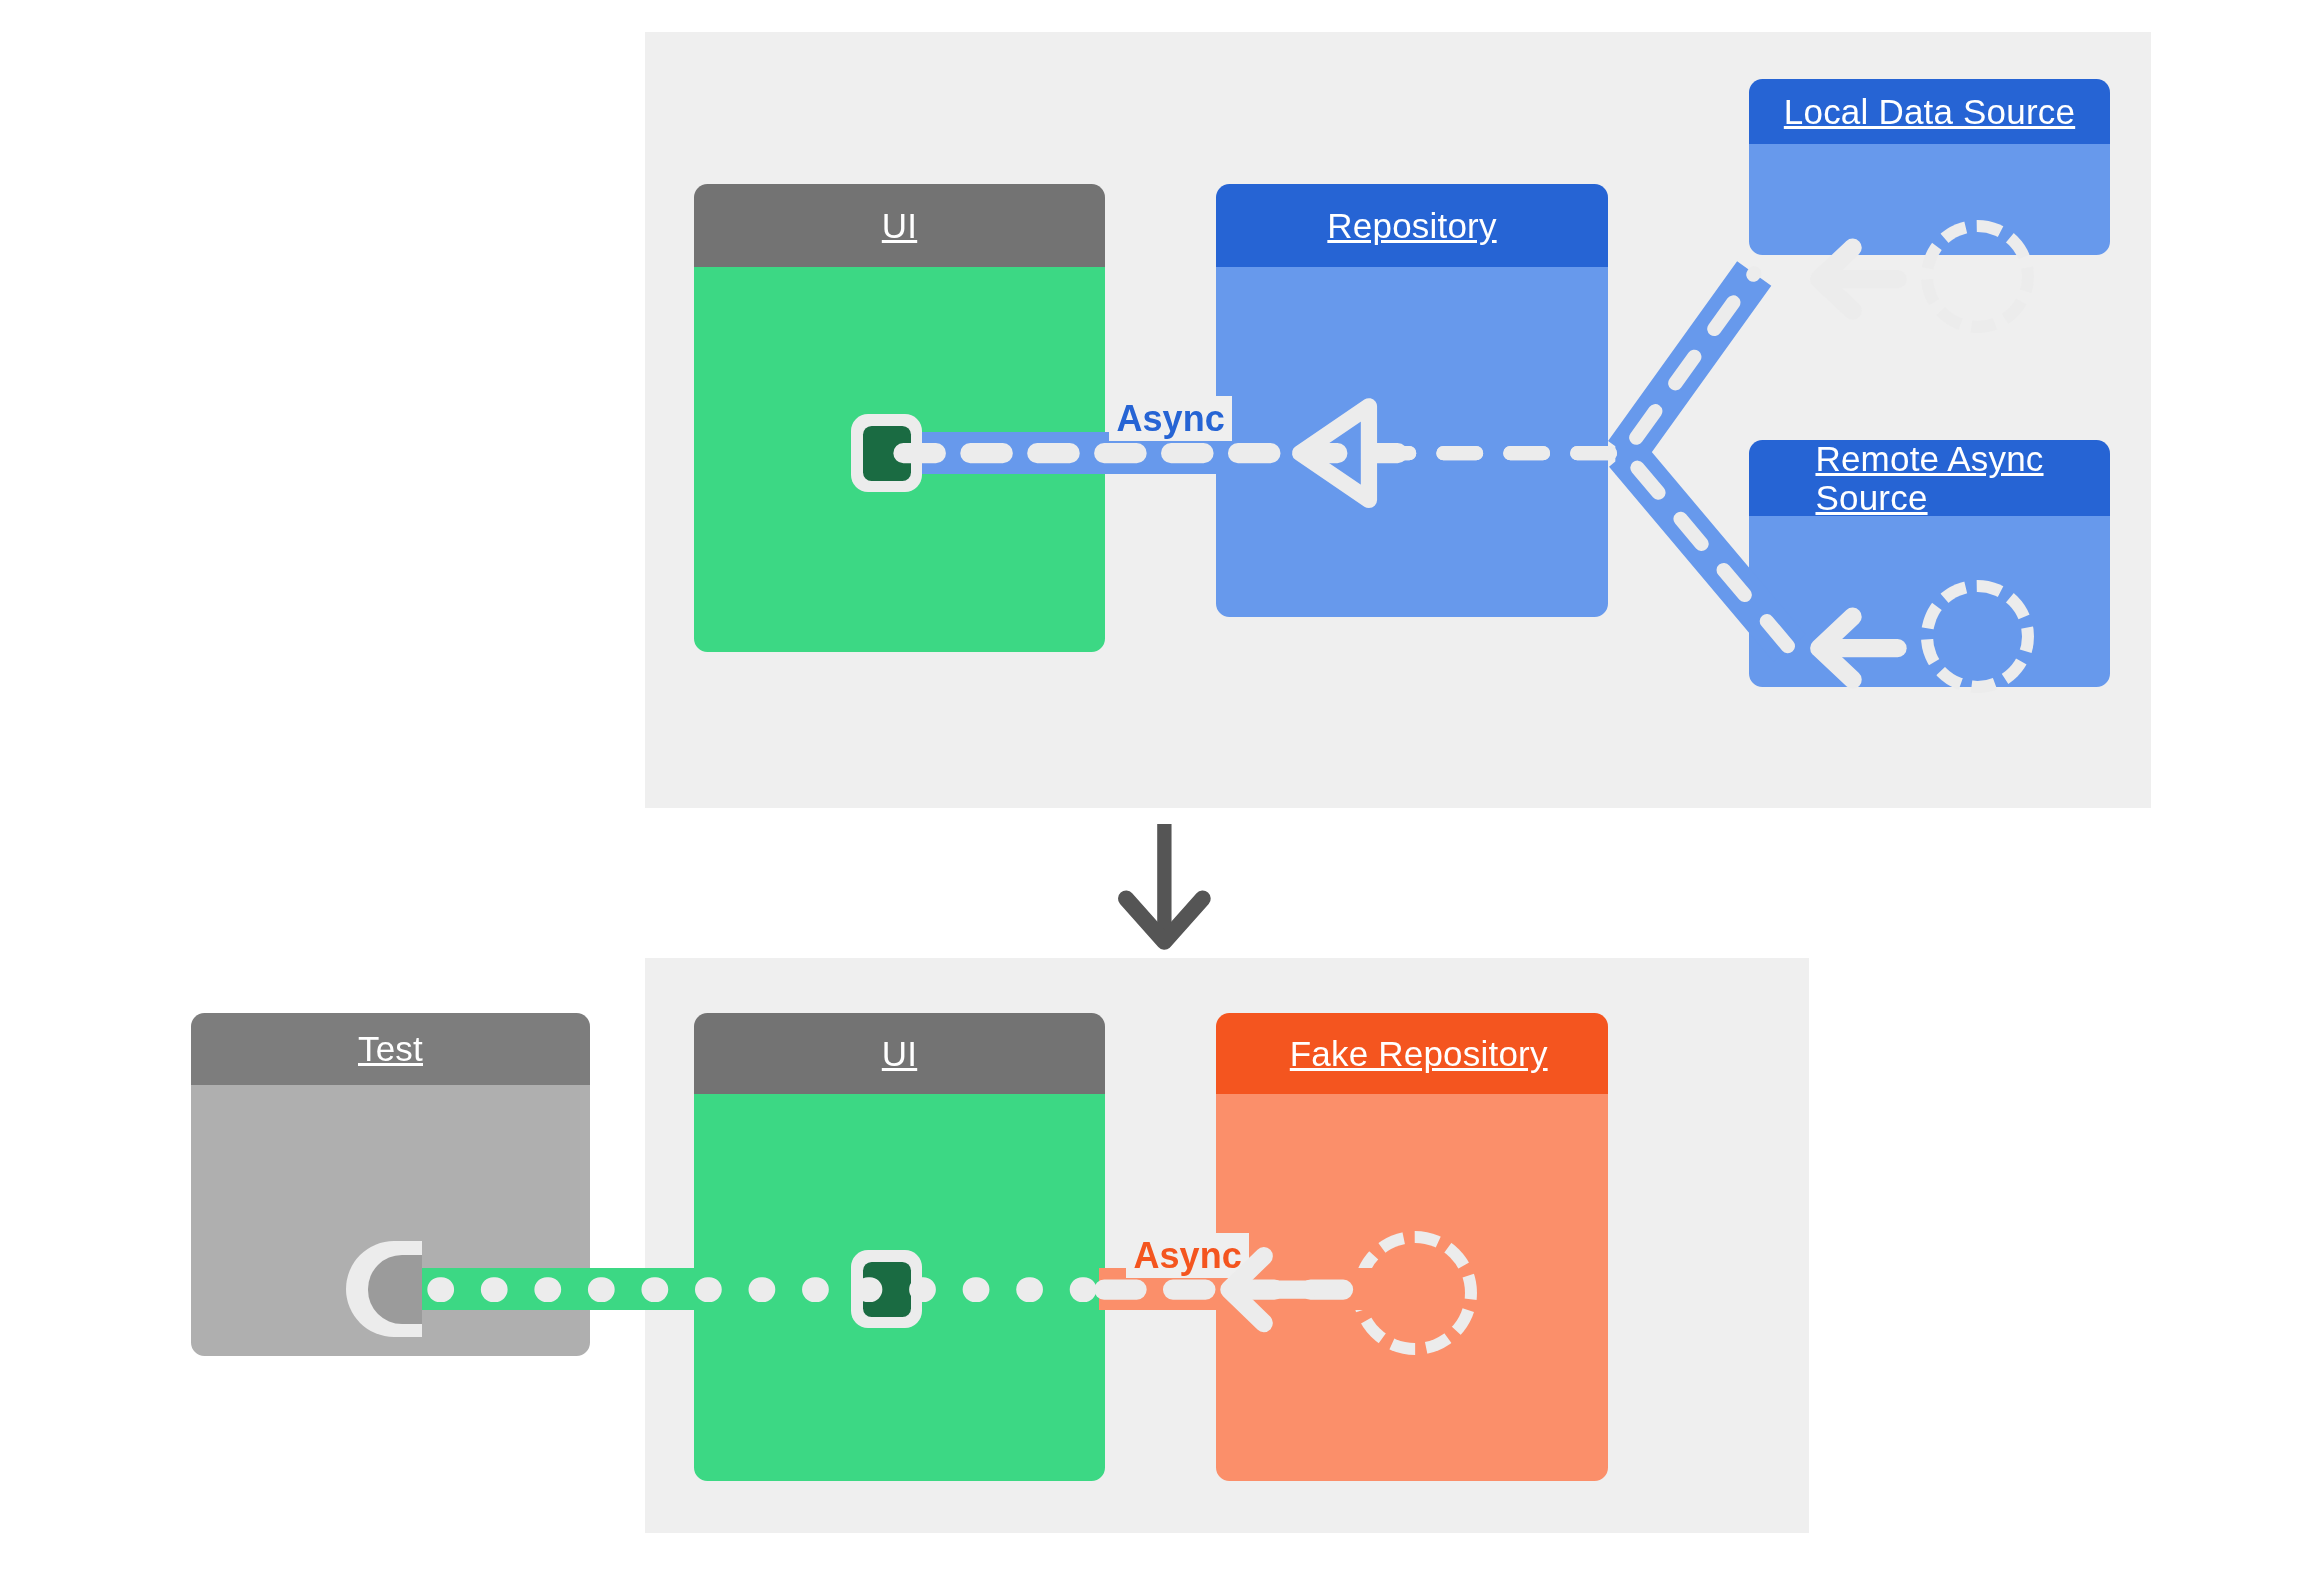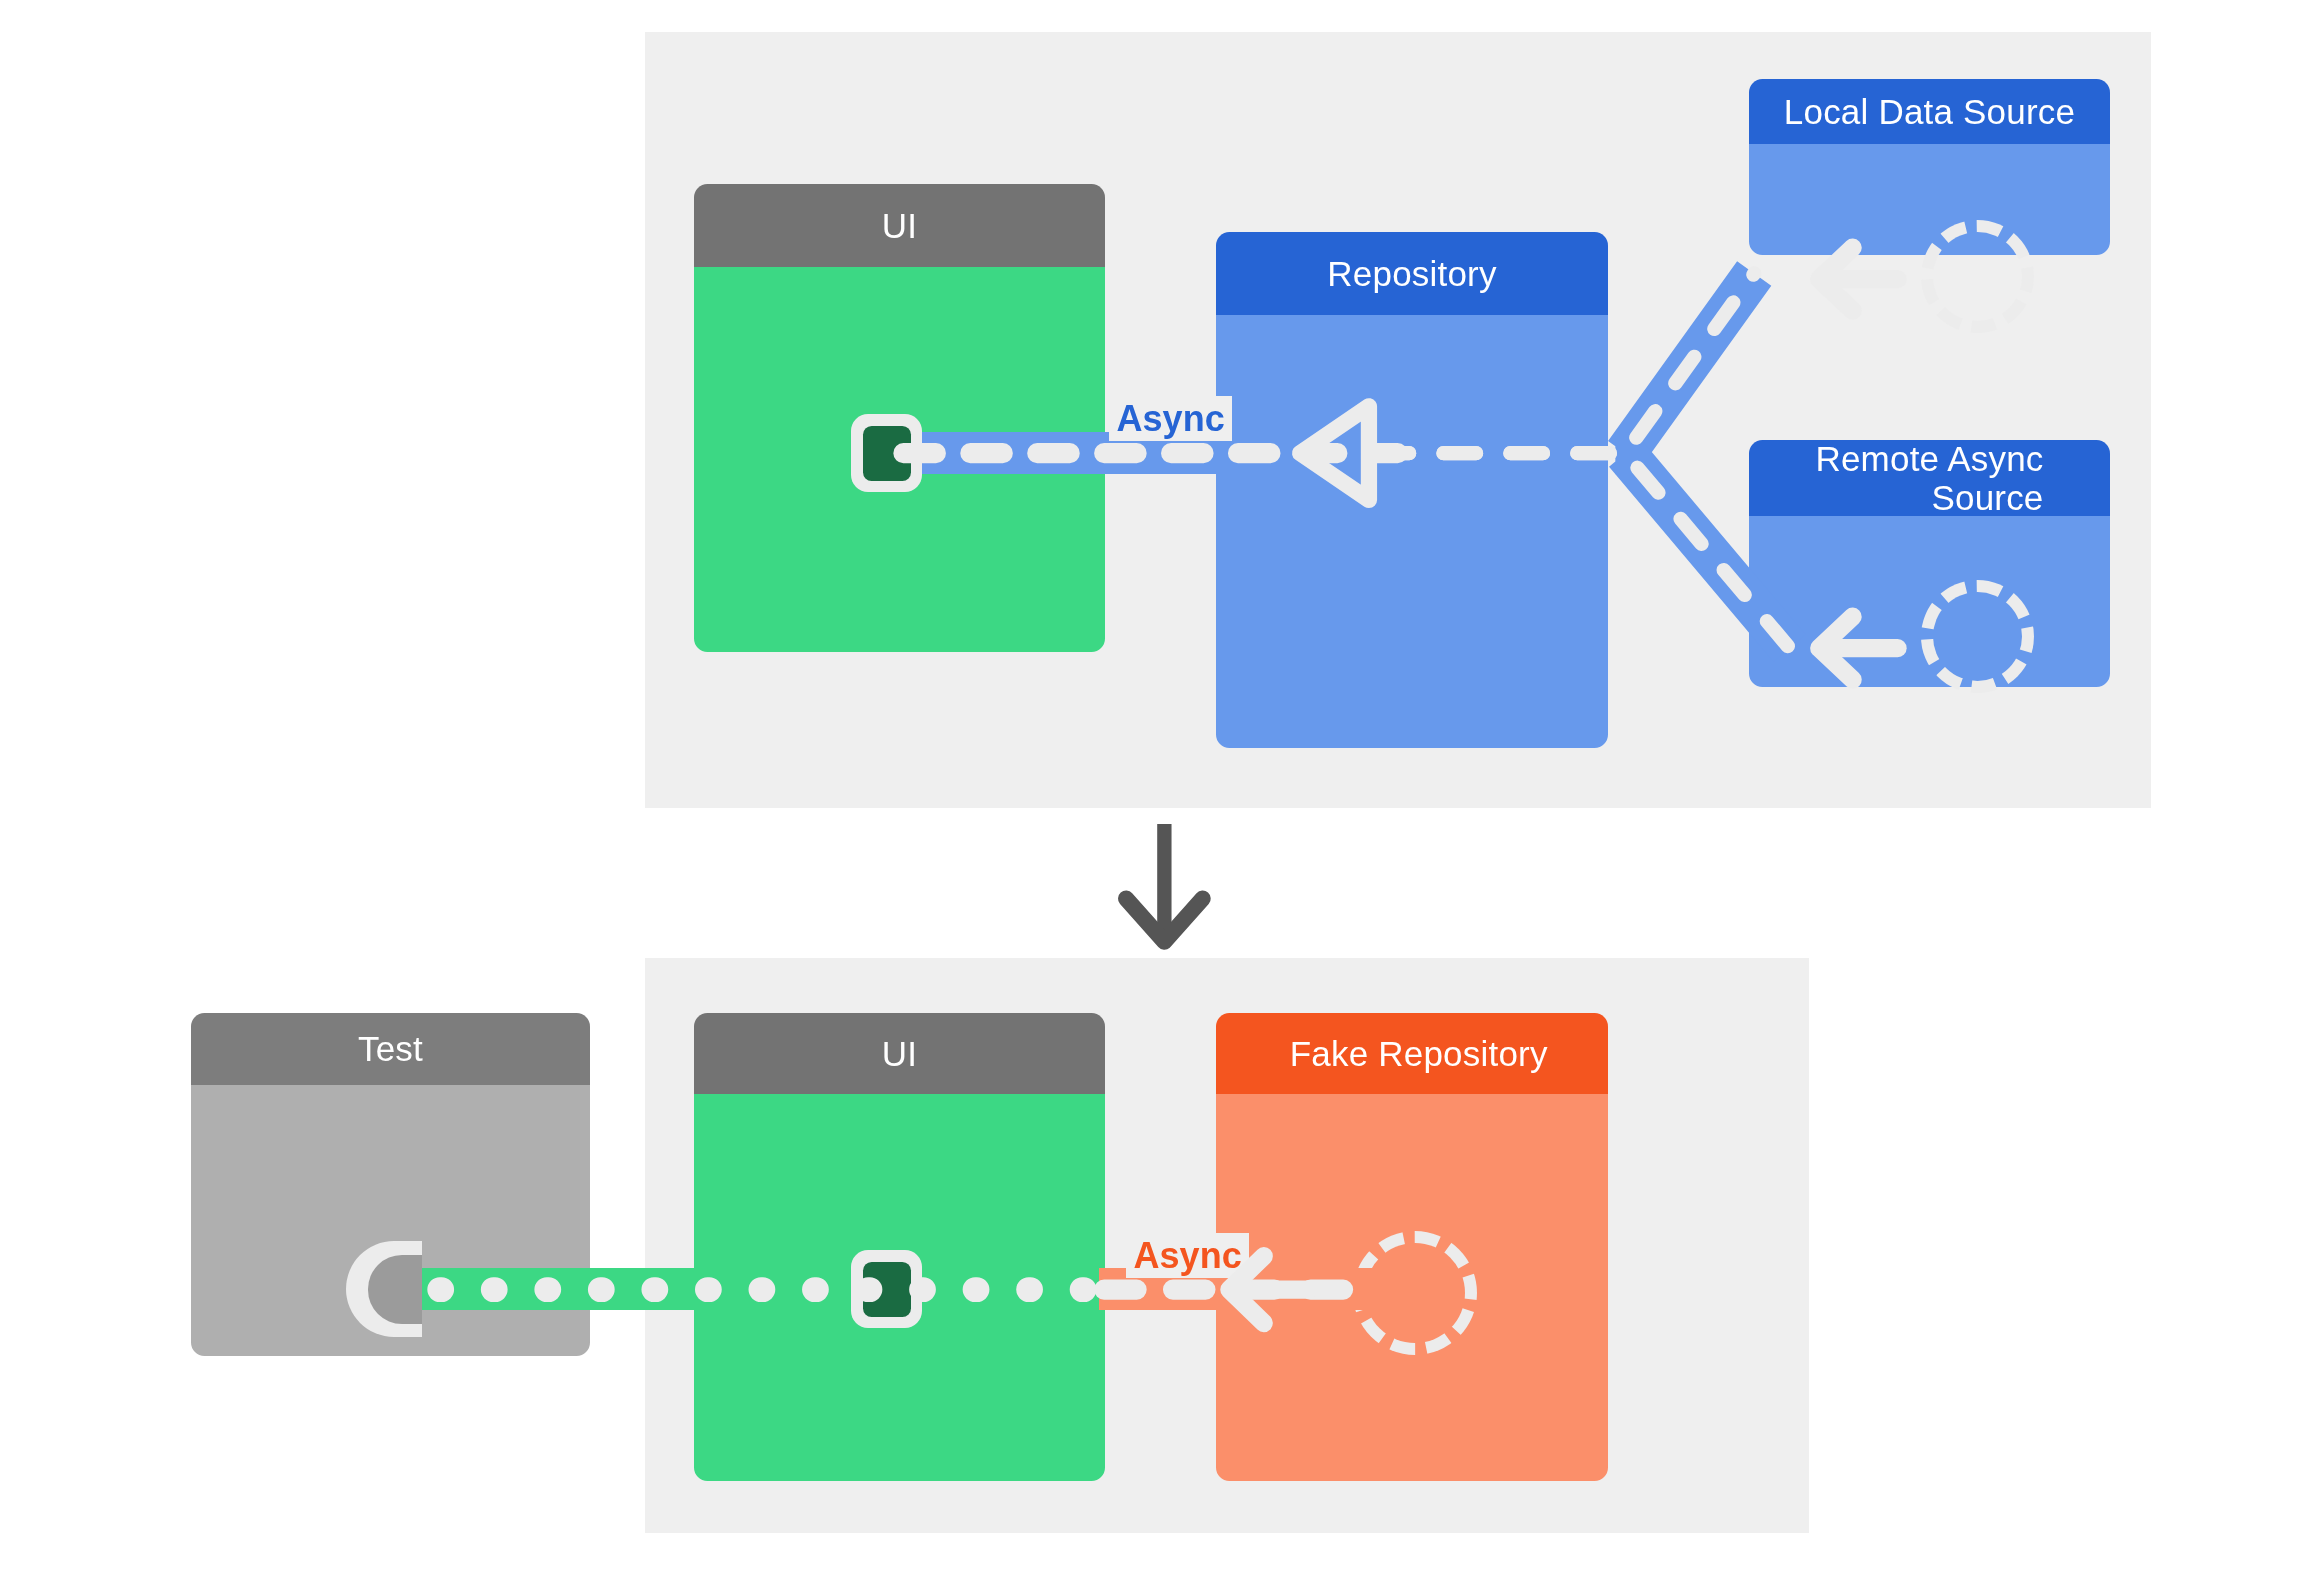--- a/index.html
+++ b/index.html
@@ -10,35 +10,35 @@
 
   
   .frame{position:absolute;background:#efefef;}
   #frame-top{left:645px;top:32px;width:1506px;height:776px;}
   #frame-bottom{left:645px;top:958px;width:1164px;height:575px;}
 
   
   .card{position:absolute;border-radius:13.4px;overflow:hidden;
         display:flex;flex-direction:column;}
   .card .hdr{flex:0 0 auto;display:flex;align-items:center;
-             justify-content:center;text-align:right;color:#ffffff;
+             justify-content:center;text-align:left;color:#ffffff;
              font-size:35px;line-height:1.12;letter-spacing:0.2px;
-             padding:0 9.6px;box-sizing:border-box;}
+             padding:0 9.6px;box-sizing:border-box;text-decoration:underline;}
   .card .body{flex:1 1 auto;position:relative;}
 
   
   .theme-ui   .hdr{background:#737373;} .theme-ui   .body{background:#3cd884;}
   .theme-blue .hdr{background:#2664d4;} .theme-blue .body{background:#6799ec;}
   .theme-grey .hdr{background:#7d7d7d;} .theme-grey .body{background:#afafaf;}
   .theme-orng .hdr{background:#f4551f;padding-left:23px;} .theme-orng .body{background:#fb8f6a;}
 
   
   #card-ui-top   {left:694px; top:184px;  width:411px;height:468px;}
   #card-ui-top   .hdr{height:83px;}
-  #card-repo     {left:1216px;top:184px;  width:392px;height:516px;margin-top:48px;}
+  #card-repo     {left:1216px;top:184px;  width:392px;height:433px;}
   #card-repo     .hdr{height:83px;}
   #card-local    {left:1749px;top:79px;   width:361px;height:176px;}
   #card-local    .hdr{height:65px;}
   #card-remote   {left:1749px;top:440px;  width:361px;height:247px;}
   #card-remote   .hdr{height:76px;}
 
   #card-test     {left:191px; top:1013px; width:399px;height:343px;}
   #card-test     .hdr{height:72px;}
   #card-ui-bot   {left:694px; top:1013px; width:411px;height:468px;}
   #card-ui-bot   .hdr{height:81px;}

